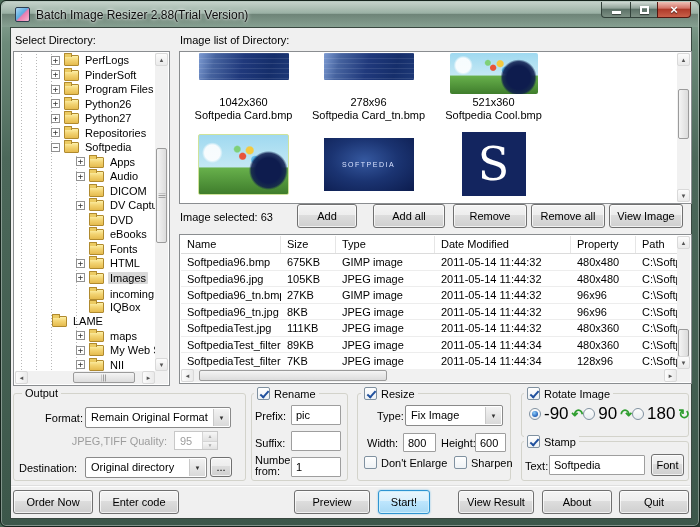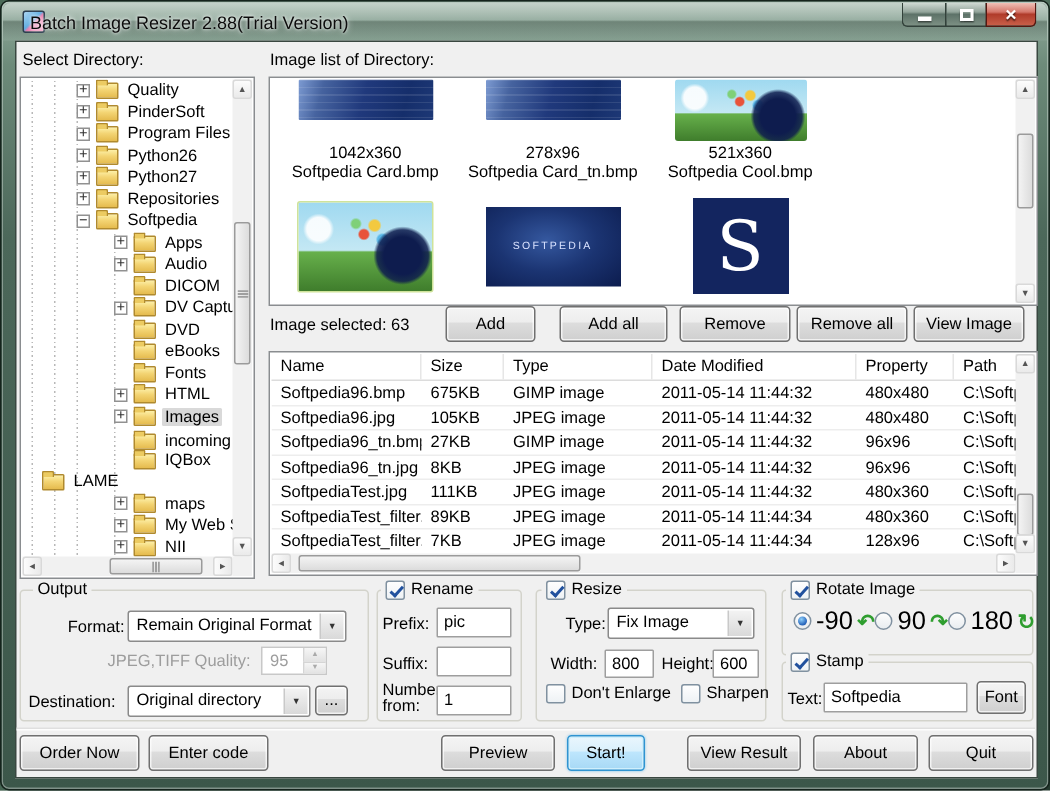--- a/index.html
+++ b/index.html
@@ -8,21 +8,21 @@
     background: radial-gradient(circle at 80% 10%, #6d8f7b 0%, transparent 40%),
                 radial-gradient(circle at 15% 80%, #51735f 0%, transparent 50%),
                 linear-gradient(135deg,#4a6a57 0%, #2e4a3b 55%, #24392e 100%); }
   .window { position:absolute; inset:0; border-radius:6px; border:1px solid #15231c;
     background: linear-gradient(180deg,#93ac9e 0%, #6d8b7a 8%, #4c685a 30%, #3c574a 100%);
     box-shadow: inset 0 0 0 1px rgba(255,255,255,0.35); }
   .titlebar { position:absolute; left:1px; right:1px; top:1px; height:25px; border-radius:5px 5px 0 0;
     background: linear-gradient(180deg, rgba(255,255,255,0.45) 0%, rgba(255,255,255,0.15) 45%, rgba(0,0,0,0.18) 50%, rgba(255,255,255,0.08) 100%); }
   .app-icon { position:absolute; left:13px; top:5px; width:15px; height:15px; border:1px solid #2c3e50; border-radius:2px;
     background: linear-gradient(135deg,#aed6f1 0%, #5dade2 45%, #ec7daf 55%, #f5b7d0 100%); }
-  .title-text { position:absolute; left:18px; top:6px; font-size:12px; color:#0c0c0c; text-shadow:0 0 4px rgba(255,255,255,0.9), 0 0 2px rgba(255,255,255,0.9); white-space:nowrap; }
+  .title-text { position:absolute; left:34px; top:6px; font-size:12px; color:#0c0c0c; text-shadow:0 0 4px rgba(255,255,255,0.9), 0 0 2px rgba(255,255,255,0.9); white-space:nowrap; }
   .caption-group { position:absolute; right:7px; top:0; height:16px; display:flex; }
   .cap-btn { height:16px; border:1px solid #32413a; border-top:none; display:flex; align-items:center; justify-content:center; margin-left:-1px;
     background: linear-gradient(180deg,#cfd9d3 0%, #93a59b 40%, #5d7268 50%, #7d9084 100%); }
   .cap-btn.min { width:30px; border-radius:0 0 0 4px; }
   .cap-btn.max { width:28px; }
   .cap-btn.close { width:34px; border-radius:0 0 4px 0; border-color:#551811;
     background: linear-gradient(180deg,#efc0b6 0%, #d4766a 40%, #b03b2a 50%, #c9604a 100%); }
   .glyph-min { width:9px; height:3px; background:#fff; box-shadow:0 1px 1px rgba(0,0,0,0.5); margin-top:5px; }
   .glyph-max { width:9px; height:8px; border:2px solid #fff; box-shadow:0 1px 1px rgba(0,0,0,0.5); }
   .glyph-close { color:#fff; font-size:13px; font-weight:bold; line-height:13px; text-shadow:0 1px 1px rgba(0,0,0,0.6); }
@@ -100,21 +100,21 @@
     display:flex; align-items:center; justify-content:center;
     background:linear-gradient(180deg,#f4f4f4 0%, #ededed 45%, #dddddd 46%, #cfcfcf 100%);
     box-shadow: inset 0 0 0 1px rgba(255,255,255,0.7); }
   .btn.default { border-color:#2f94d1;
     background:linear-gradient(180deg,#eaf6fd 0%, #d9f0fc 45%, #bee6fd 46%, #a7d9f5 100%);
     box-shadow: inset 0 0 0 1px #cfeffc, 0 0 2px #7ac3ea; }
 
   
   .group { position:absolute; border:1px solid #d3d3cb; border-radius:3px; }
   .group-title { position:absolute; top:-7px; left:8px; background:#f0f0f0; padding:0 3px; font-size:11px; }
-  .group-check { position:absolute; display:flex; background:#f0f0f0; padding:0 3px; z-index:2; }
+  .group-check { position:absolute; display:flex; align-items:center; background:#f0f0f0; padding:0 3px; z-index:2; }
   .gc-label { font-size:11px; margin-left:4px; }
   .checkbox { position:relative; width:13px; height:13px; border:1px solid #8091a0; border-radius:2px; background:linear-gradient(180deg,#fefefe,#eef2f5); flex:none; }
   .checkbox.checked::after { content:""; position:absolute; left:2px; top:3px; width:7px; height:3px; border-left:2px solid #21519e; border-bottom:2px solid #21519e; transform:rotate(-48deg); }
   .radio { position:relative; width:12px; height:12px; border-radius:50%; border:1px solid #8091a0; background:linear-gradient(180deg,#fdfdfd,#e9edf0); flex:none; }
   .radio.selected::after { content:""; position:absolute; inset:2px; border-radius:50%; background:radial-gradient(circle at 38% 32%, #8fd0fb 0%, #2a68bd 65%, #1b4c96 100%); }
   .combo { position:absolute; background:#fff; border:1px solid #8a8a8a; border-radius:2px; }
   .combo-val { position:absolute; left:5px; top:3px; font-size:11px; white-space:nowrap; }
   .combo-btn { position:absolute; right:1px; top:1px; bottom:1px; width:16px; border-left:1px solid #c9c9c9;
     background:linear-gradient(180deg,#f3f3f3,#d9d9d9); display:flex; align-items:center; justify-content:center; font-size:6px; color:#333; }
   .tin { position:absolute; border:1px solid #9e9e9e; border-radius:1px; background:#fff; font-size:11px; font-family:"Liberation Sans", sans-serif; padding:0 4px; color:#000; }
@@ -158,21 +158,21 @@
 
     <div class="panel" style="left:12px;top:50px;width:157px;height:335px">
       <div class="guide" style="left:7px"></div>
       <div class="guide" style="left:22px"></div>
       <div class="guide" style="left:37px"></div>
       <div class="guide" style="left:62px;top:104px"></div>
       <div class="tree-items">
           <div class="tree-row" style="padding-left: 36px;">
             <div class="expander">+</div>
             <div class="folder"></div>
-            <div class="tree-label">Quality</div>
+            <div class="tree-label">PerfLogs</div>
           </div>
           <div class="tree-row" style="padding-left: 36px;">
             <div class="expander">+</div>
             <div class="folder"></div>
             <div class="tree-label">PinderSoft</div>
           </div>
           <div class="tree-row" style="padding-left: 36px;">
             <div class="expander">+</div>
             <div class="folder"></div>
             <div class="tree-label">Program Files</div>
@@ -245,21 +245,21 @@
           <div class="tree-row" style="padding-left: 61px; align-items: flex-end;">
             <div class="exp-spacer"></div>
             <div class="folder"></div>
             <div class="tree-label">incoming</div>
           </div>
           <div class="tree-row" style="padding-left: 61px;">
             <div class="exp-spacer"></div>
             <div class="folder"></div>
             <div class="tree-label">IQBox</div>
           </div>
-          <div class="tree-row" style="">
+          <div class="tree-row" style=" margin-left: 24px;">
             <div class="exp-spacer"></div>
             <div class="folder"></div>
             <div class="tree-label">LAME</div>
           </div>
           <div class="tree-row" style="padding-left: 61px;">
             <div class="expander">+</div>
             <div class="folder"></div>
             <div class="tree-label">maps</div>
           </div>
           <div class="tree-row" style="padding-left: 61px;">

